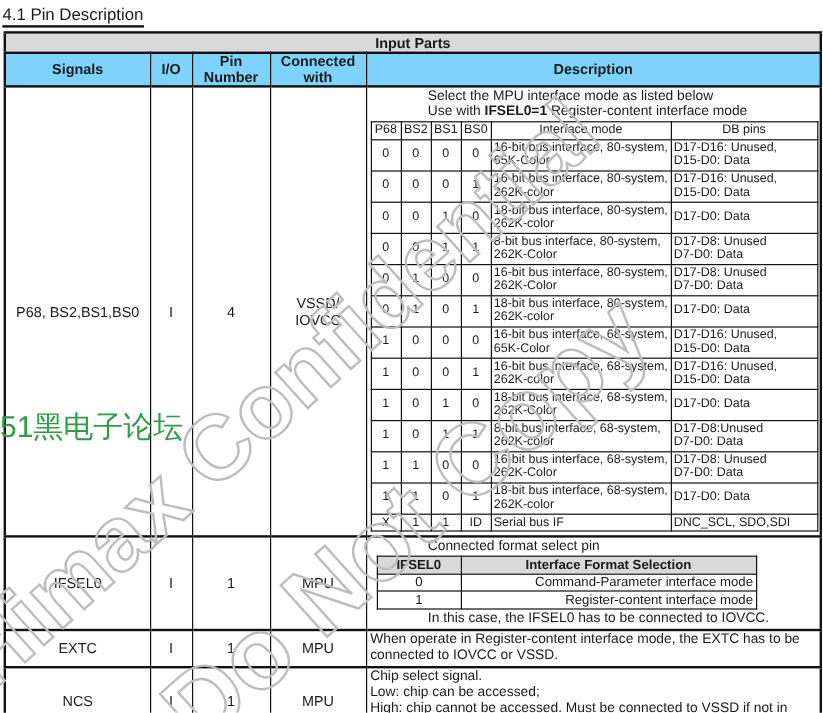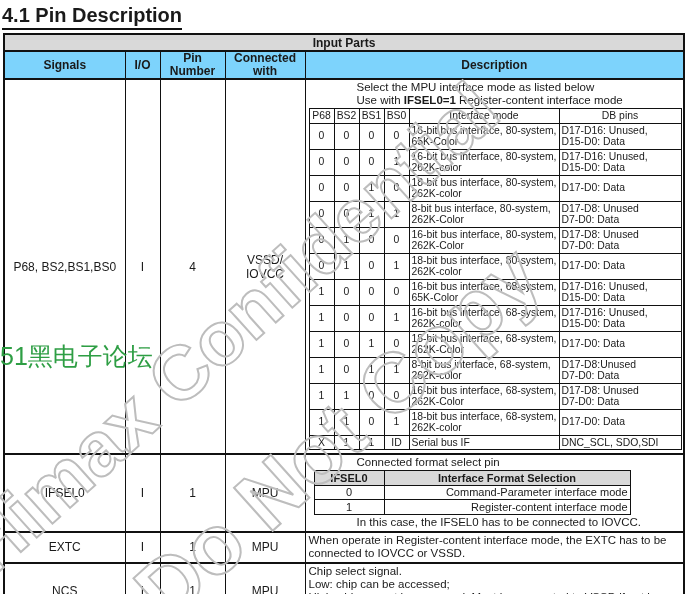--- a/index.html
+++ b/index.html
@@ -5,21 +5,21 @@
   * { box-sizing: border-box; }
   html,body { margin:0; padding:0; }
   body {
     width: 686px; height: 594px; position: relative; overflow: hidden;
     background: #ffffff; color: #1a1a1a;
     font-family: "Liberation Sans", sans-serif;
   }
   
   .title-wrap { margin: 4px 0 3px 2px; }
   .page-title {
-    display: inline-block; font-size: 20px; font-weight: bold;
+    display: inline-block; font-size: 14px; font-weight: normal;
     border-bottom: 2px solid #111; padding-bottom: 1px;
   }
   
   table.main {
     border-collapse: collapse; table-layout: fixed;
     margin-left: 3px; width: 680px;
     border: 2px solid #111;
     position: relative; z-index: 2; background: transparent;
   }
   .main th, .main td { border: 1px solid #111; }

